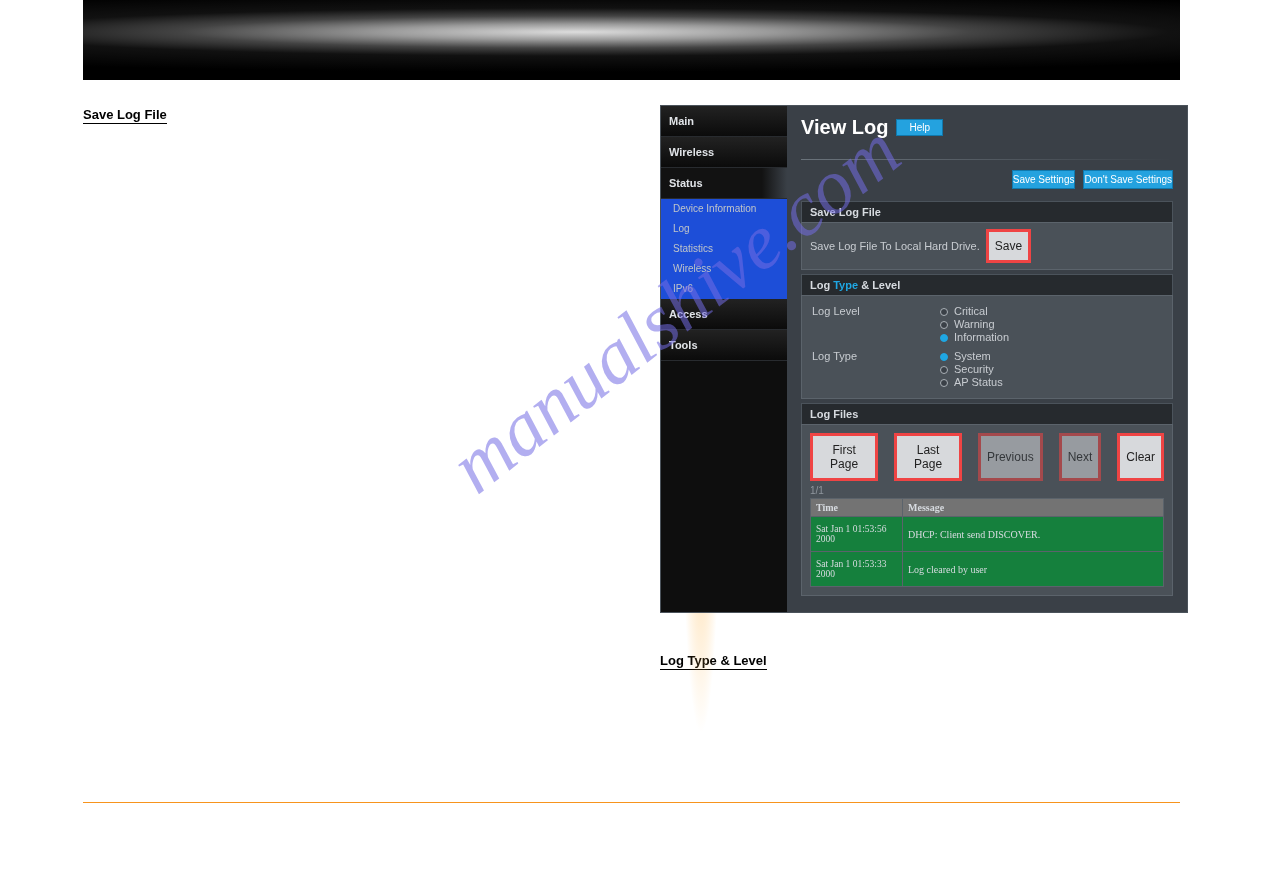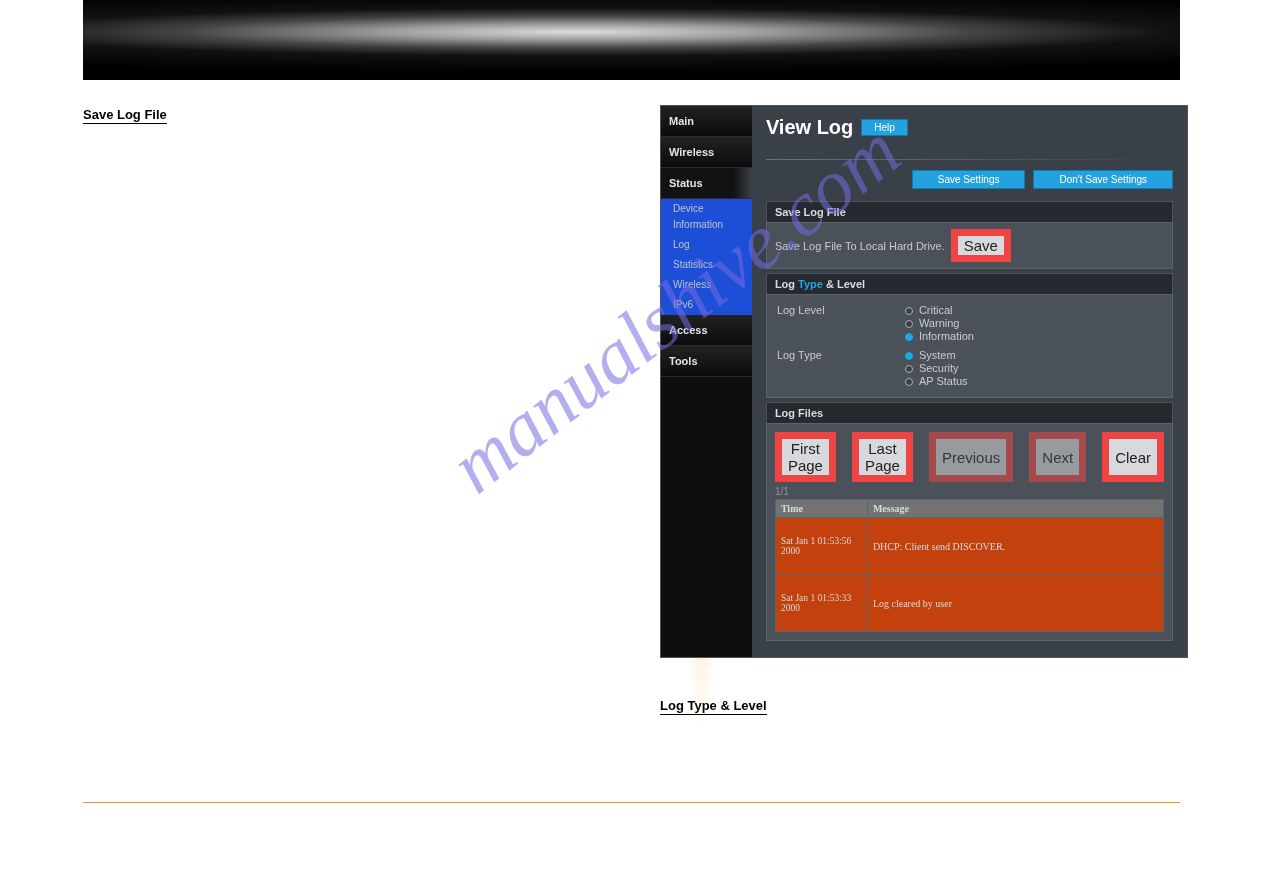--- a/index.html
+++ b/index.html
@@ -37,38 +37,38 @@
   .side-nav { width:126px; background:#0e0e0e; }
   .side-nav .nav-item { padding:9px 8px; font-weight:bold; color:#e0e3e7; border-bottom:1px solid #282b2f; background:linear-gradient(#222,#0b0b0b); cursor:pointer; }
   .side-nav .nav-item.selected { background:linear-gradient(90deg,#121212 0%, #121212 80%, #3a4047 100%); }
   .side-nav .sub { padding:2px 0 2px 12px; font-size:10px; color:#bfc4c9; font-weight:normal; background:#1d4ed8; cursor:pointer; line-height:16px;}
   .app-body { flex:1; background:#3a4047; padding:10px 14px 12px 14px; }
   .vl-head { display:flex; align-items:center; gap:8px; color:#fff; margin-bottom:20px;}
   .vl-head h1 { font-size:20px; font-weight:bold; }
   .help-btn { background:#24a2df; color:#fff; border:1px solid #1079ad; padding:2px 12px; font-size:10px; height:17px; display:flex;align-items:center; cursor:pointer;}
   .divider { height:1px; background:linear-gradient(90deg,#6a737b,#3a4047); margin-bottom:10px; }
   .top-actions { display:flex; justify-content:flex-end; gap:8px; margin-bottom:12px; }
-  .blue-btn { background:#24a2df; color:#fff; border:1px solid #1079ad; padding:3px 25px; font-size:10px; cursor:pointer; }
+  .blue-btn { background:#24a2df; color:#fff; border:1px solid #1079ad; padding:3px 0; font-size:10px; cursor:pointer; }
   .panel-h { background:#262a2e; color:#d7dbe0; font-weight:bold; padding:4px 8px; font-size:11px; border:1px solid #4b535b; border-bottom:none;}
   .panel-h .accent { color:#1fa7e3; }
   .panel-b { background:#4a5158; padding:6px 8px; border:1px solid #5b636b; margin-bottom:4px; }
   .panel-b.flexrow { display:flex; align-items:center; gap:6px; color:#c8ccd1;}
-  .gray-btn { background:#d7d9dc; color:#222; border:7px solid #ef4444; padding:1px 6px; font-size:15px; cursor:pointer;}
+  .gray-btn { background:#d7d9dc; color:#222; border:3px solid #ef4444; padding:7px 6px; font-size:12px; cursor:pointer;}
   .kv-row { display:flex; padding:3px 0;}
   .kv-row .k { width:130px; color:#c8ccd1; padding-left:2px;}
   .kv-row .v { flex:1; color:#c8ccd1;}
   .radio-line { display:flex; align-items:center; gap:6px; line-height:13px;}
   .rdot { width:8px;height:8px;border:1px solid #aab0b6;border-radius:50%; display:inline-block; background:#3a4047;}
   .rdot.sel { background:#1fa7e3; border-color:#1fa7e3;}
   .pager-row { display:flex; gap:16px; margin-top:2px;}
   .pager-row .gray-btn:disabled { opacity:.55; cursor:default;}
   .pgcount { font-size:10px; color:#8f969d; padding:4px 0 2px 0;}
   table.logtbl { width:100%; border-collapse:collapse; font-family:"Times New Roman",serif; font-size:10px; color:#d7dbe0;}
   table.logtbl th { text-align:left; font-weight:bold; background:#737373; padding:3px 5px; border:1px solid #5b636b;}
-  table.logtbl td { background:#c2410c; padding:18px 5px; border:1px solid #5b636b; font-family:"Times New Roman",serif;}
+  table.logtbl td { background:#15803d; padding:7px 5px; border:1px solid #5b636b; font-family:"Times New Roman",serif;}
   table.logtbl td.time { width:92px; font-size:9.5px;}
 </style>
 </head>
 <body>
 
 <div class="page">
   <div class="banner"></div>
 
   <div class="content-area">
     <div class="lightstreak"></div>

